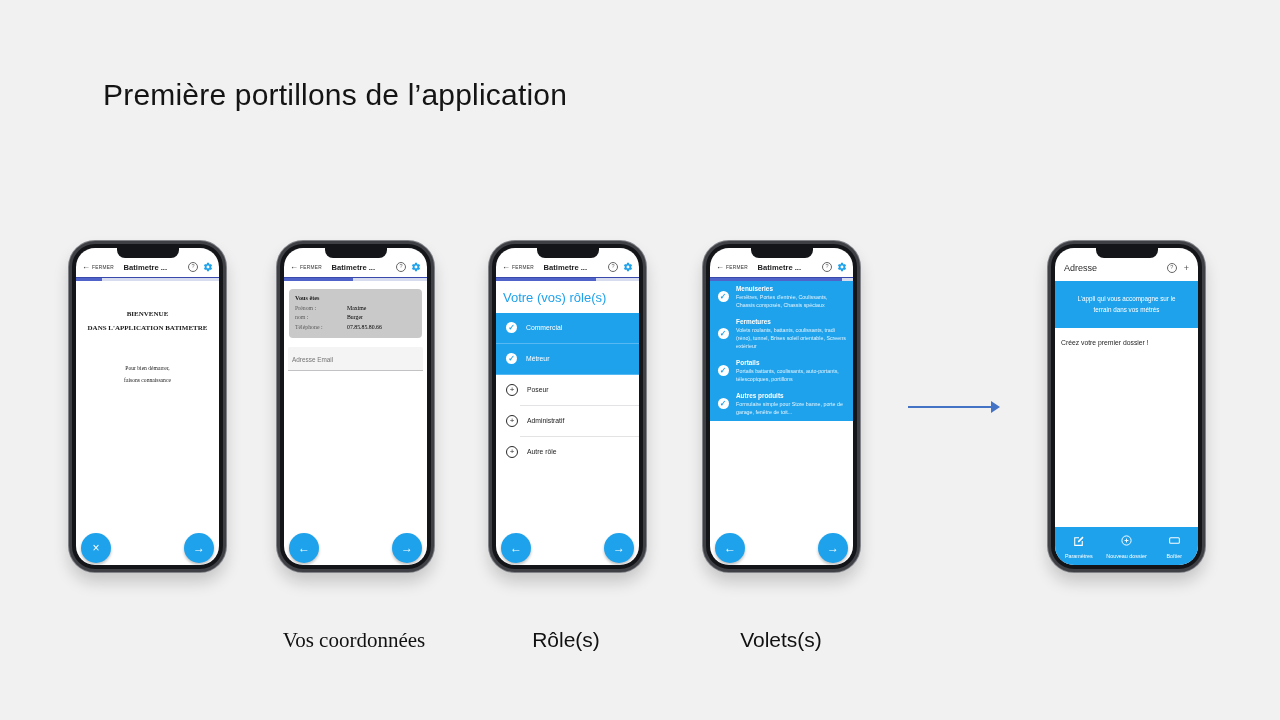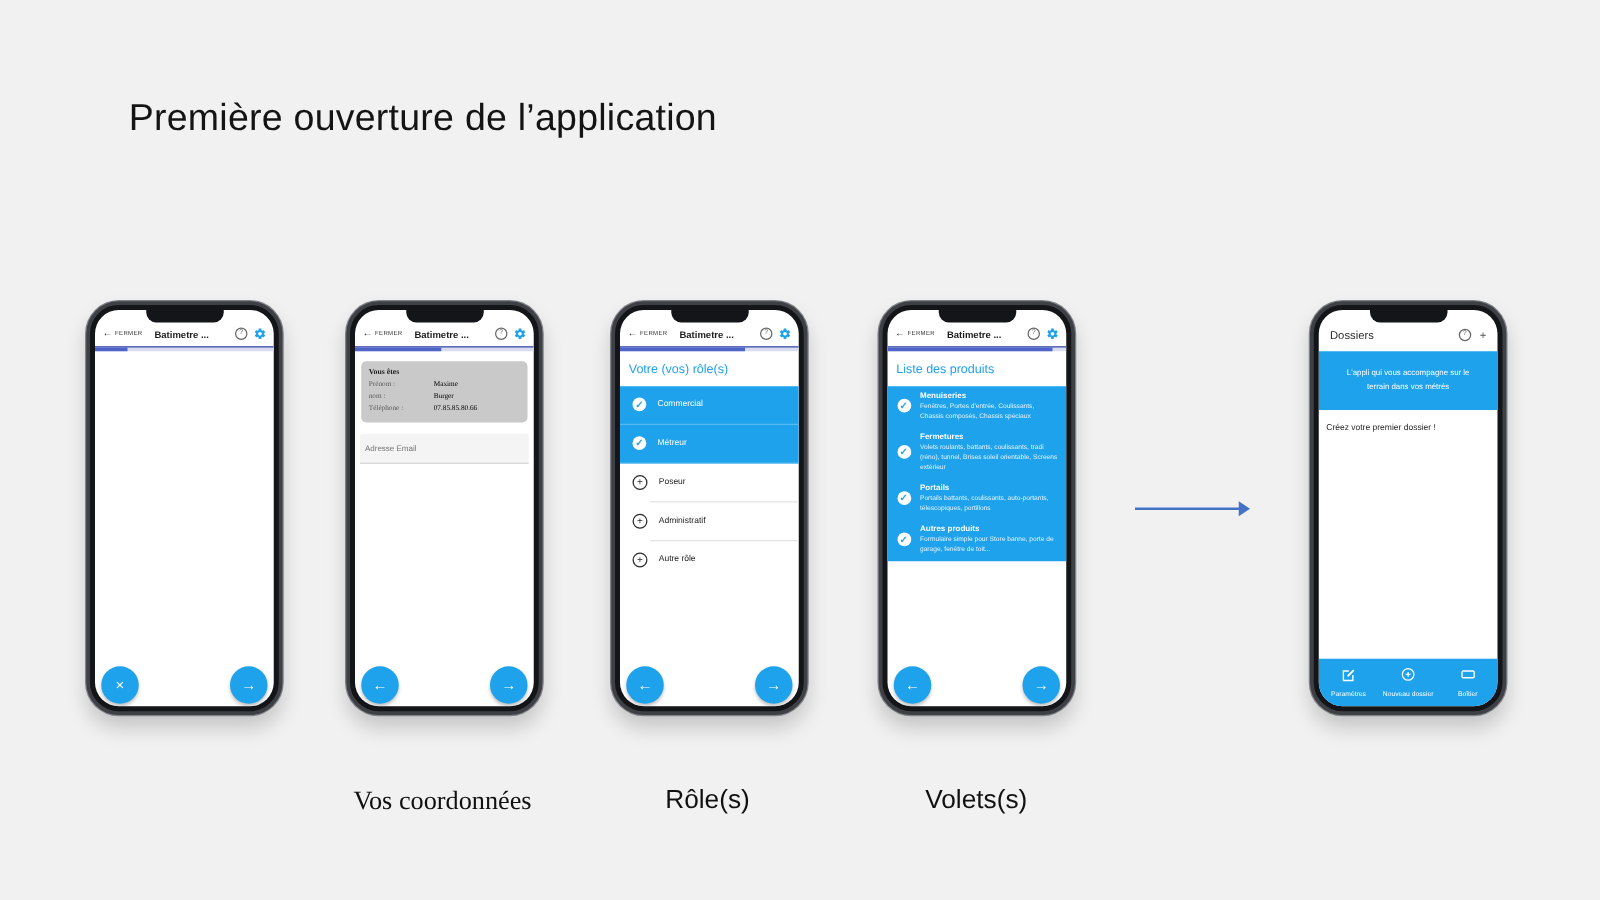--- a/index.html
+++ b/index.html
@@ -70,21 +70,21 @@
   .coord-row{display:flex;font-size:5.8px;margin-top:3.5px;}
   .coord-label{flex:0 0 52px;color:#5c5c5c;}
   .coord-value{color:#000;}
   .email-input{
     display:block;margin:9px 4px 0 4px;width:calc(100% - 8px);box-sizing:border-box;
     background:#f4f4f5;border:none;border-bottom:1px solid #c2c2c4;
     padding:9px 4px 7px 4px;font-size:6.4px;color:#8a8a8a;
     font-family:"Liberation Sans", sans-serif;border-radius:2px 2px 0 0;
   }
   
-  .section-title{color:#1fa2ec;font-size:10px;padding:9px 7px 8px 7px;}
+  .section-title{color:#1fa2ec;font-size:13px;padding:9px 7px 8px 7px;}
   .check-icon{
     flex:0 0 auto;width:11px;height:11px;border-radius:50%;background:#fff;color:#1fa2ec;
     font-size:8px;font-weight:bold;display:flex;align-items:center;justify-content:center;line-height:1;
   }
   .plus-icon{
     flex:0 0 auto;width:10px;height:10px;border-radius:50%;border:1px solid #2a2a2a;color:#2a2a2a;
     font-size:8px;display:flex;align-items:center;justify-content:center;line-height:1;
   }
   
   .role-row{height:30px;display:flex;align-items:center;gap:9px;padding:0 0 0 10px;cursor:pointer;}
@@ -124,21 +124,21 @@
     border-left:9px solid #4472c4;border-top:6px solid transparent;border-bottom:6px solid transparent;
   }
   .caption{position:absolute;top:628px;font-size:21px;color:#111;text-align:center;}
   .caption-1{left:254px;width:200px;font-family:Liberation Serif, serif;}
   .caption-2{left:506px;width:120px;}
   .caption-3{left:716px;width:130px;}
 </style>
 </head>
 <body>
 
-<div class="slide-title">Première ouverture de l’application</div>
+<div class="slide-title">Première portillons de l’application</div>
 
 <div class="phone phone-1">
   <div class="screen">
     <div class="notch"></div>
     <div class="app-header">
       <div class="back-btn">
         <span class="back-arrow">←</span>
         <span class="back-label">FERMER</span>
       </div>
       <span class="app-title">Batimetre ...</span>
@@ -146,20 +146,30 @@
         <span class="help-icon">?</span>
         <span class="gear-icon">
             <svg viewBox="0 0 24 24" fill="#1fa2ec">
               <path d="M19.43 12.98c.04-.32.07-.64.07-.98s-.03-.66-.07-.98l2.11-1.65c.19-.15.24-.42.12-.64l-2-3.46c-.12-.22-.39-.3-.61-.22l-2.49 1c-.52-.4-1.08-.73-1.69-.98l-.38-2.65C14.46 2.18 14.25 2 14 2h-4c-.25 0-.46.18-.49.42l-.38 2.65c-.61.25-1.17.59-1.69.98l-2.49-1c-.23-.09-.49 0-.61.22l-2 3.46c-.13.22-.07.49.12.64l2.11 1.65c-.04.32-.07.65-.07.98s.03.66.07.98l-2.11 1.65c-.19.15-.24.42-.12.64l2 3.46c.12.22.39.3.61.22l2.49-1c.52.4 1.08.73 1.69.98l.38 2.65c.03.24.24.42.49.42h4c.25 0 .46-.18.49-.42l.38-2.65c.61-.25 1.17-.59 1.69-.98l2.49 1c.23.09.49 0 .61-.22l2-3.46c.12-.22.07-.49-.12-.64l-2.11-1.65zM12 15.5c-1.93 0-3.5-1.57-3.5-3.5s1.57-3.5 3.5-3.5 3.5 1.57 3.5 3.5-1.57 3.5-3.5 3.5z"></path>
             </svg>
           </span>
       </div>
     </div>
     <div class="progress">
       <div class="progress-fill" style="width: 18%;"></div>
+    </div>
+    <div class="welcome-body">
+      <div class="welcome-title">
+        <div>BIENVENUE</div>
+        <div>DANS L'APPLICATION BATIMETRE</div>
+      </div>
+      <div class="welcome-sub">
+        <div>Pour bien démarrer,</div>
+        <div>faisons connaissance</div>
+      </div>
     </div>
     <div class="fab fab-left">×</div>
     <div class="fab fab-right">→</div>
   </div>
 </div>
 
 <div class="phone phone-2">
   <div class="screen">
     <div class="notch"></div>
     <div class="app-header">
@@ -264,21 +274,20 @@
         <span class="gear-icon">
             <svg viewBox="0 0 24 24" fill="#1fa2ec">
               <path d="M19.43 12.98c.04-.32.07-.64.07-.98s-.03-.66-.07-.98l2.11-1.65c.19-.15.24-.42.12-.64l-2-3.46c-.12-.22-.39-.3-.61-.22l-2.49 1c-.52-.4-1.08-.73-1.69-.98l-.38-2.65C14.46 2.18 14.25 2 14 2h-4c-.25 0-.46.18-.49.42l-.38 2.65c-.61.25-1.17.59-1.69.98l-2.49-1c-.23-.09-.49 0-.61.22l-2 3.46c-.13.22-.07.49.12.64l2.11 1.65c-.04.32-.07.65-.07.98s.03.66.07.98l-2.11 1.65c-.19.15-.24.42-.12.64l2 3.46c.12.22.39.3.61.22l2.49-1c.52.4 1.08.73 1.69.98l.38 2.65c.03.24.24.42.49.42h4c.25 0 .46-.18.49-.42l.38-2.65c.61-.25 1.17-.59 1.69-.98l2.49 1c.23.09.49 0 .61-.22l2-3.46c.12-.22.07-.49-.12-.64l-2.11-1.65zM12 15.5c-1.93 0-3.5-1.57-3.5-3.5s1.57-3.5 3.5-3.5 3.5 1.57 3.5 3.5-1.57 3.5-3.5 3.5z"></path>
             </svg>
           </span>
       </div>
     </div>
     <div class="progress">
       <div class="progress-fill" style="width: 92%;"></div>
     </div>
-    <div class="section-title">Liste des produits</div>
     <div class="product-list">
       <div class="product-row">
         <span class="product-check">
             <span class="check-icon">✓</span>
           </span>
         <span class="product-text">
           <div class="product-title">Menuiseries</div>
           <div class="product-desc">Fenêtres, Portes d'entrée, Coulissants, Chassis composés, Chassis spéciaux</div>
         </span>
       </div>
@@ -317,21 +326,21 @@
 
 <div class="flow-arrow">
   <div class="line"></div>
   <div class="head"></div>
 </div>
 
 <div class="phone phone-5">
   <div class="screen">
     <div class="notch"></div>
     <div class="dossier-header">
-      <span class="dossier-title">Dossiers</span>
+      <span class="dossier-title">Adresse</span>
       <div class="dossier-hdr-icons">
         <span class="help-icon">?</span>
         <span class="dossier-add">+</span>
       </div>
     </div>
     <div class="dossier-banner">L'appli qui vous accompagne sur le terrain dans vos métrés</div>
     <div class="dossier-empty">Créez votre premier dossier !</div>
     <div class="tabbar">
       <div class="tab">
         <span><svg viewBox="0 0 24 24">

